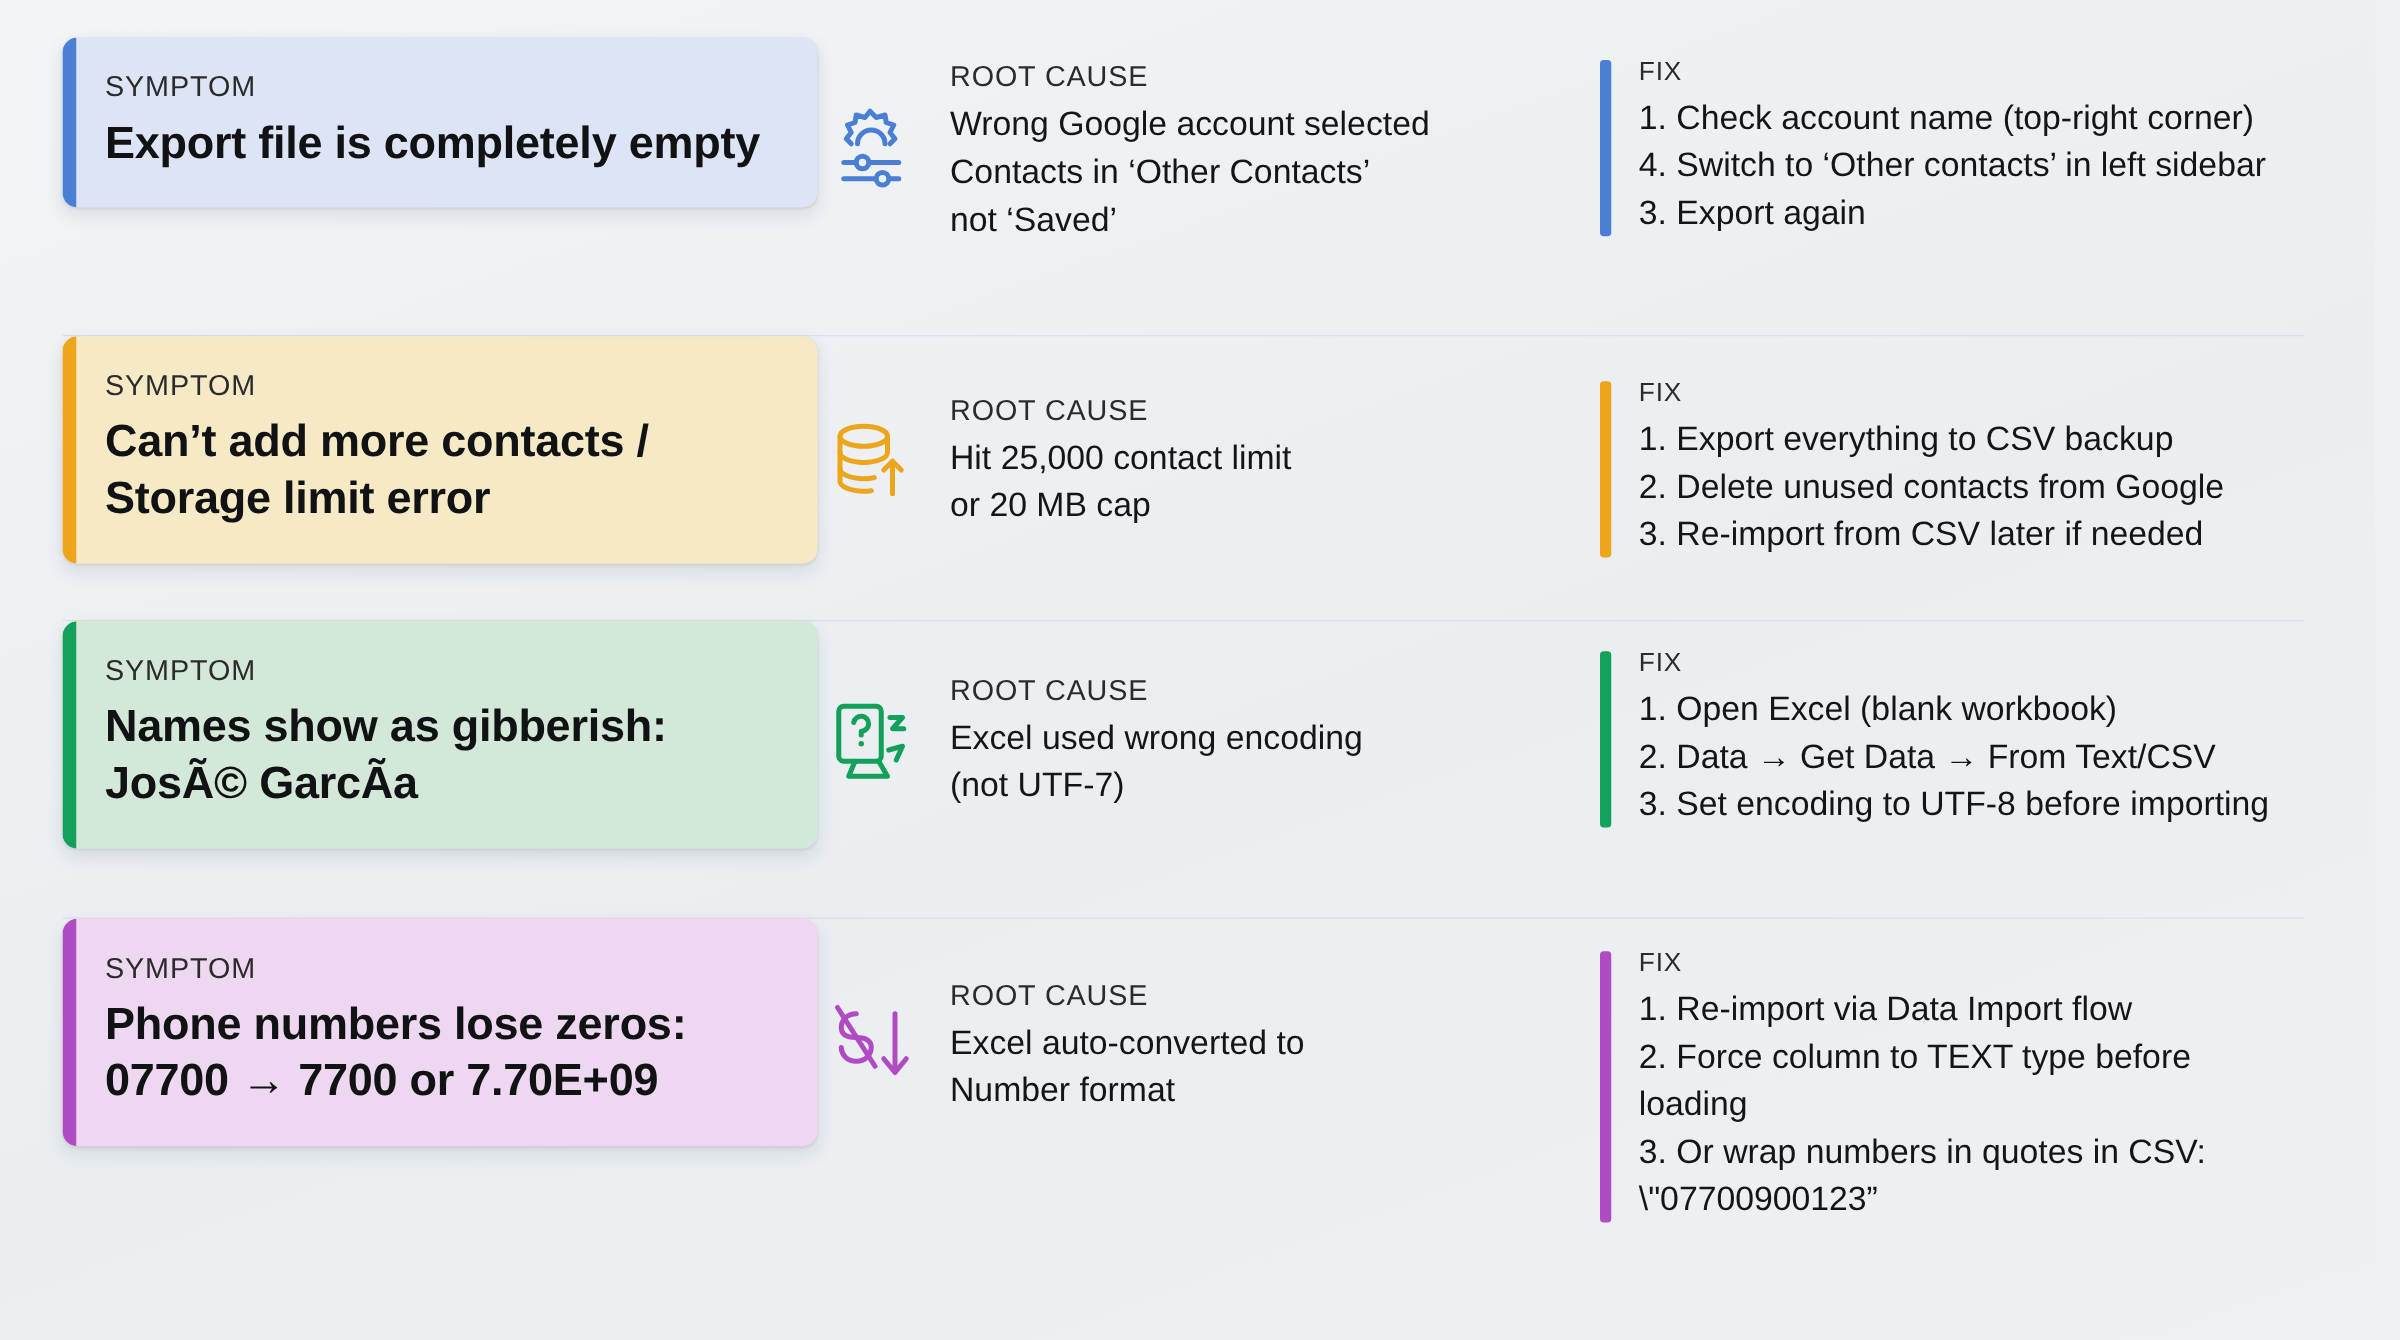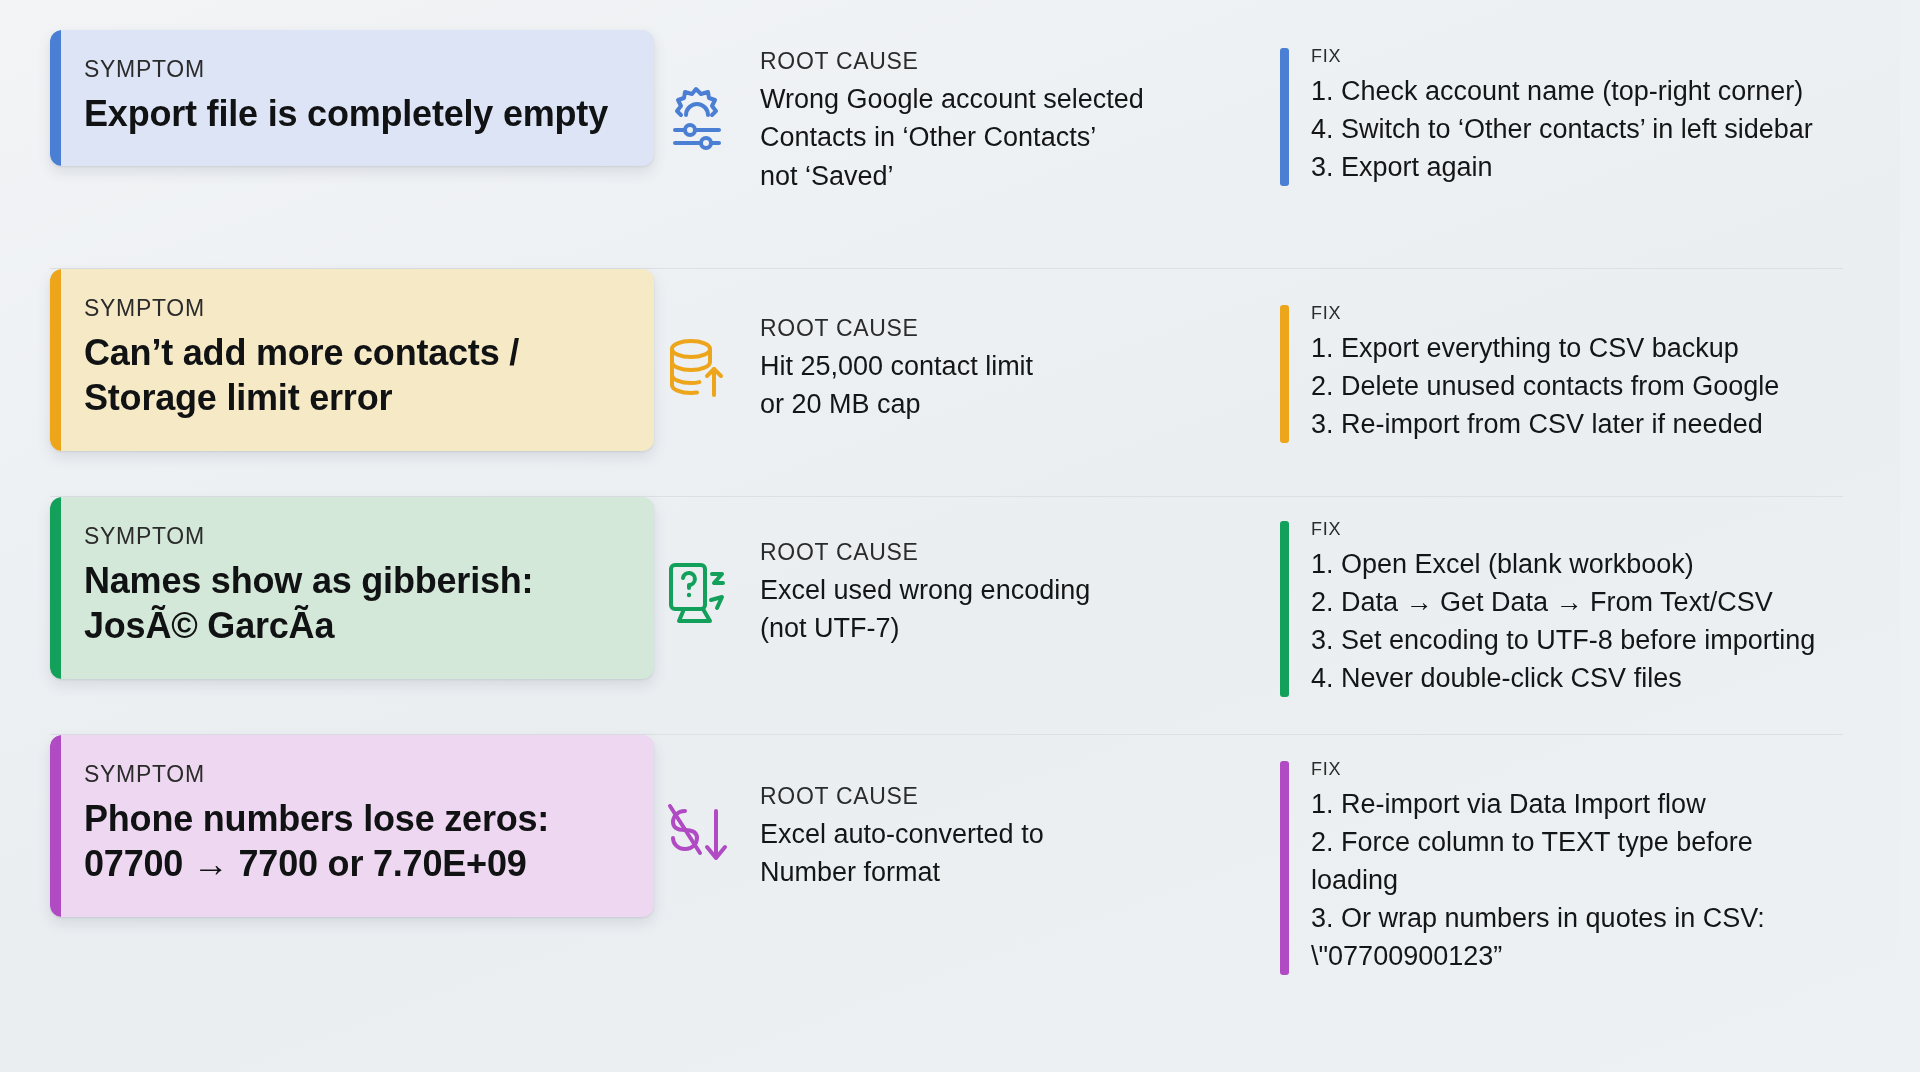--- a/index.html
+++ b/index.html
@@ -119,21 +119,21 @@
     flex: 0 0 9px;
     width: 9px;
     border-radius: 3px;
     align-self: stretch;
     margin-top: 2px;
   }
 
   .fix-body { flex: 1 1 auto; }
 
   .fix-label {
-    font-size: 18px;
+    font-size: 21px;
     letter-spacing: 0.7px;
     color: #2b2b2b;
     margin-bottom: 5px;
   }
 
   .fix-steps { list-style: none; }
 
   .fix-steps li {
     font-size: 27px;
     color: #141516;
@@ -267,21 +267,20 @@
     </div>
 
     <div class="fix-col" style="padding-top:22px;">
       <div class="fix-bar" style="background:#12a05a;"></div>
       <div class="fix-body">
         <div class="fix-label">FIX</div>
         <ul class="fix-steps">
           <li>1. Open Excel (blank workbook)</li>
           <li>2. Data → Get Data → From Text/CSV</li>
           <li>3. Set encoding to UTF-8 before importing</li>
-          <li>4. Never double-click CSV files</li>
         </ul>
       </div>
     </div>
   </div>
 
   <div class="row row-4">
 
     <div class="sym-col">
       <div class="sym-card" style="background:#eed7f0;">
         <div class="accent" style="background:#b04bc4;"></div>

